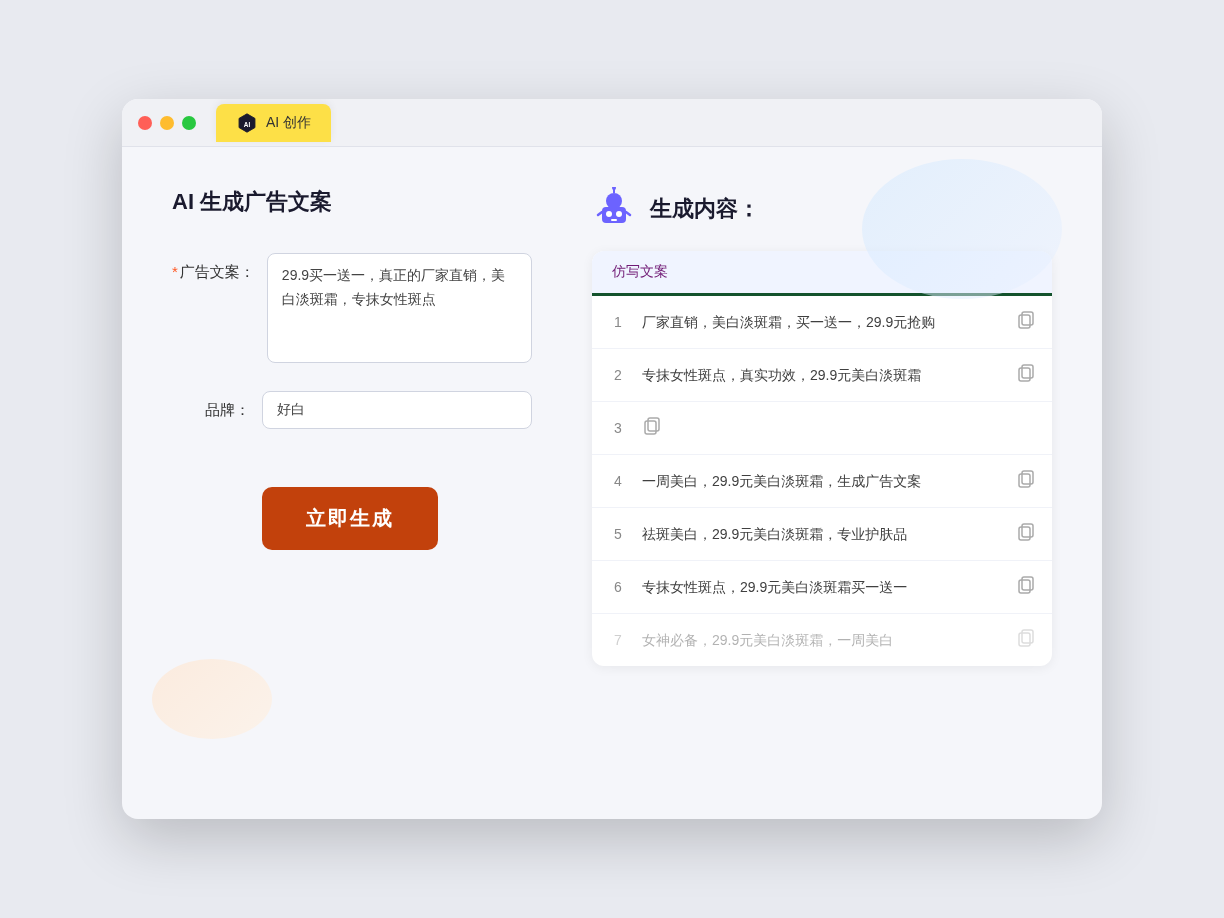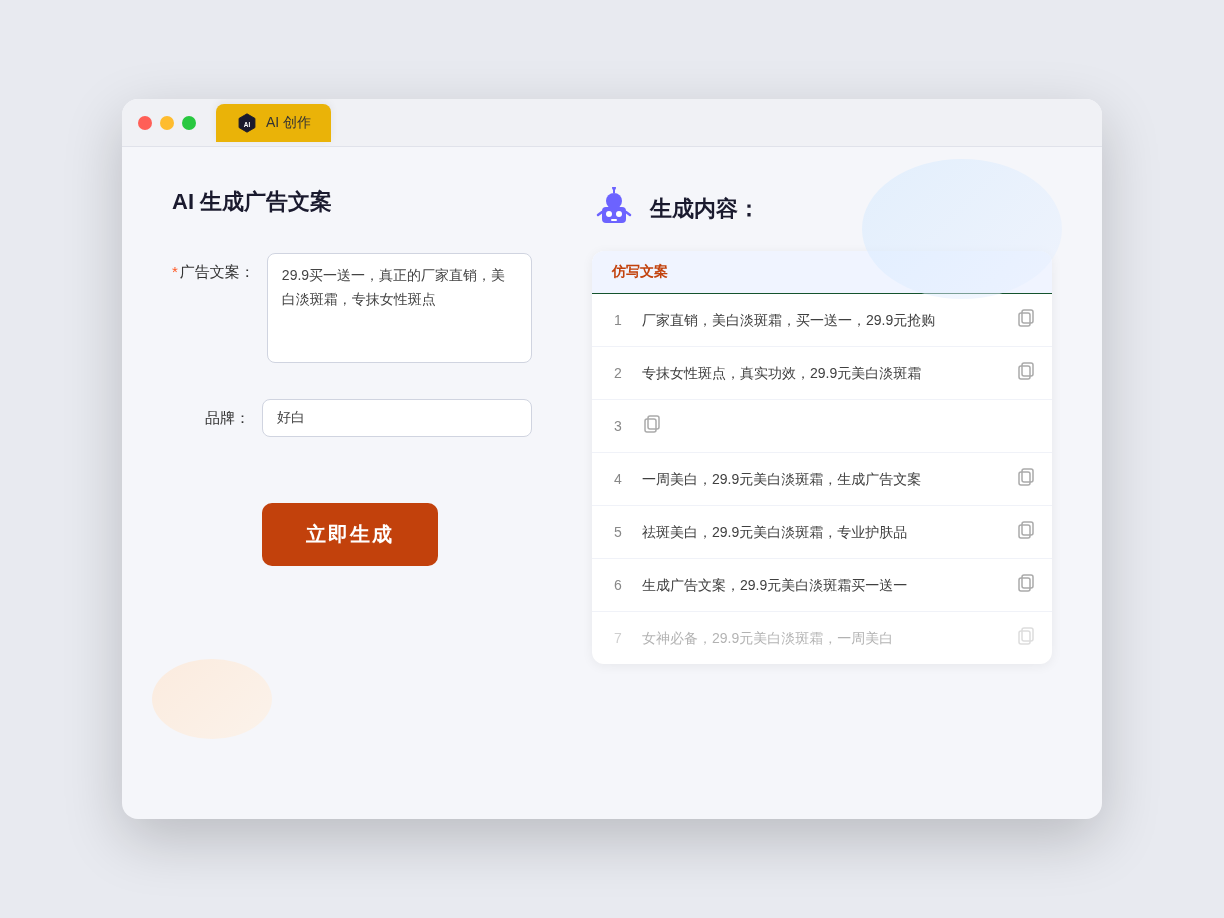--- a/index.html
+++ b/index.html
@@ -40,21 +40,21 @@
     .traffic-light {
       width: 14px;
       height: 14px;
       border-radius: 50%;
     }
     .tl-red { background: #ff5f57; }
     .tl-yellow { background: #febc2e; }
     .tl-green { background: #28c840; }
 
     .tab {
-      background: #eab308;
+      background: #fde047;
       border-radius: 8px 8px 0 0;
       padding: 8px 20px;
       display: flex;
       align-items: center;
       gap: 8px;
       font-size: 14px;
       color: #333;
       box-shadow: 0 -2px 8px rgba(0,0,0,0.06);
     }
 
@@ -78,21 +78,21 @@
     .page-title {
       font-size: 22px;
       font-weight: 700;
       color: #1a1a2e;
       margin-bottom: 36px;
     }
 
     .form-group {
       display: flex;
       align-items: flex-start;
-      margin-bottom: 36px;
+      margin-bottom: 28px;
     }
 
     .form-label {
       font-size: 15px;
       color: #333;
       white-space: nowrap;
       padding-top: 10px;
       min-width: 90px;
       text-align: right;
       padding-right: 12px;
@@ -163,23 +163,23 @@
       background: #fff;
       border-radius: 12px;
       overflow: hidden;
       box-shadow: 0 2px 12px rgba(0,0,0,0.06);
     }
 
     .table-header {
       background: #f0f4ff;
       padding: 12px 20px;
       font-size: 14px;
-      font-weight: 700;
-      color: #c2410c;
-      border-bottom: 1px solid #14532d;
+      font-weight: 400;
+      color: #701a75;
+      border-bottom: 3px solid #14532d;
     }
 
     .table-row {
       display: flex;
       align-items: center;
       padding: 14px 16px;
       border-bottom: 1px solid #f0f2f8;
       gap: 14px;
     }
 
@@ -342,21 +342,21 @@
             <div class="table-row">
               <span class="row-num">5</span>
               <span class="row-text">祛斑美白，29.9元美白淡斑霜，专业护肤品</span>
               <span><svg class="copy-icon" viewBox="0 0 20 20" fill="currentColor">
     <rect x="3" y="5" width="11" height="13" rx="2" fill="none" stroke="currentColor" stroke-width="1.5"></rect>
     <rect x="6" y="2" width="11" height="13" rx="2" fill="none" stroke="currentColor" stroke-width="1.5"></rect>
   </svg></span>
             </div>
             <div class="table-row">
               <span class="row-num">6</span>
-              <span class="row-text">生成广告文案，29.9元美白淡斑霜买一送一</span>
+              <span class="row-text">专抹女性斑点，29.9元美白淡斑霜买一送一</span>
               <span><svg class="copy-icon" viewBox="0 0 20 20" fill="currentColor">
     <rect x="3" y="5" width="11" height="13" rx="2" fill="none" stroke="currentColor" stroke-width="1.5"></rect>
     <rect x="6" y="2" width="11" height="13" rx="2" fill="none" stroke="currentColor" stroke-width="1.5"></rect>
   </svg></span>
             </div>
             <div class="table-row faded">
               <span class="row-num">7</span>
               <span class="row-text">女神必备，29.9元美白淡斑霜，一周美白</span>
               <span><svg class="copy-icon" viewBox="0 0 20 20" fill="currentColor">
     <rect x="3" y="5" width="11" height="13" rx="2" fill="none" stroke="currentColor" stroke-width="1.5"></rect>

